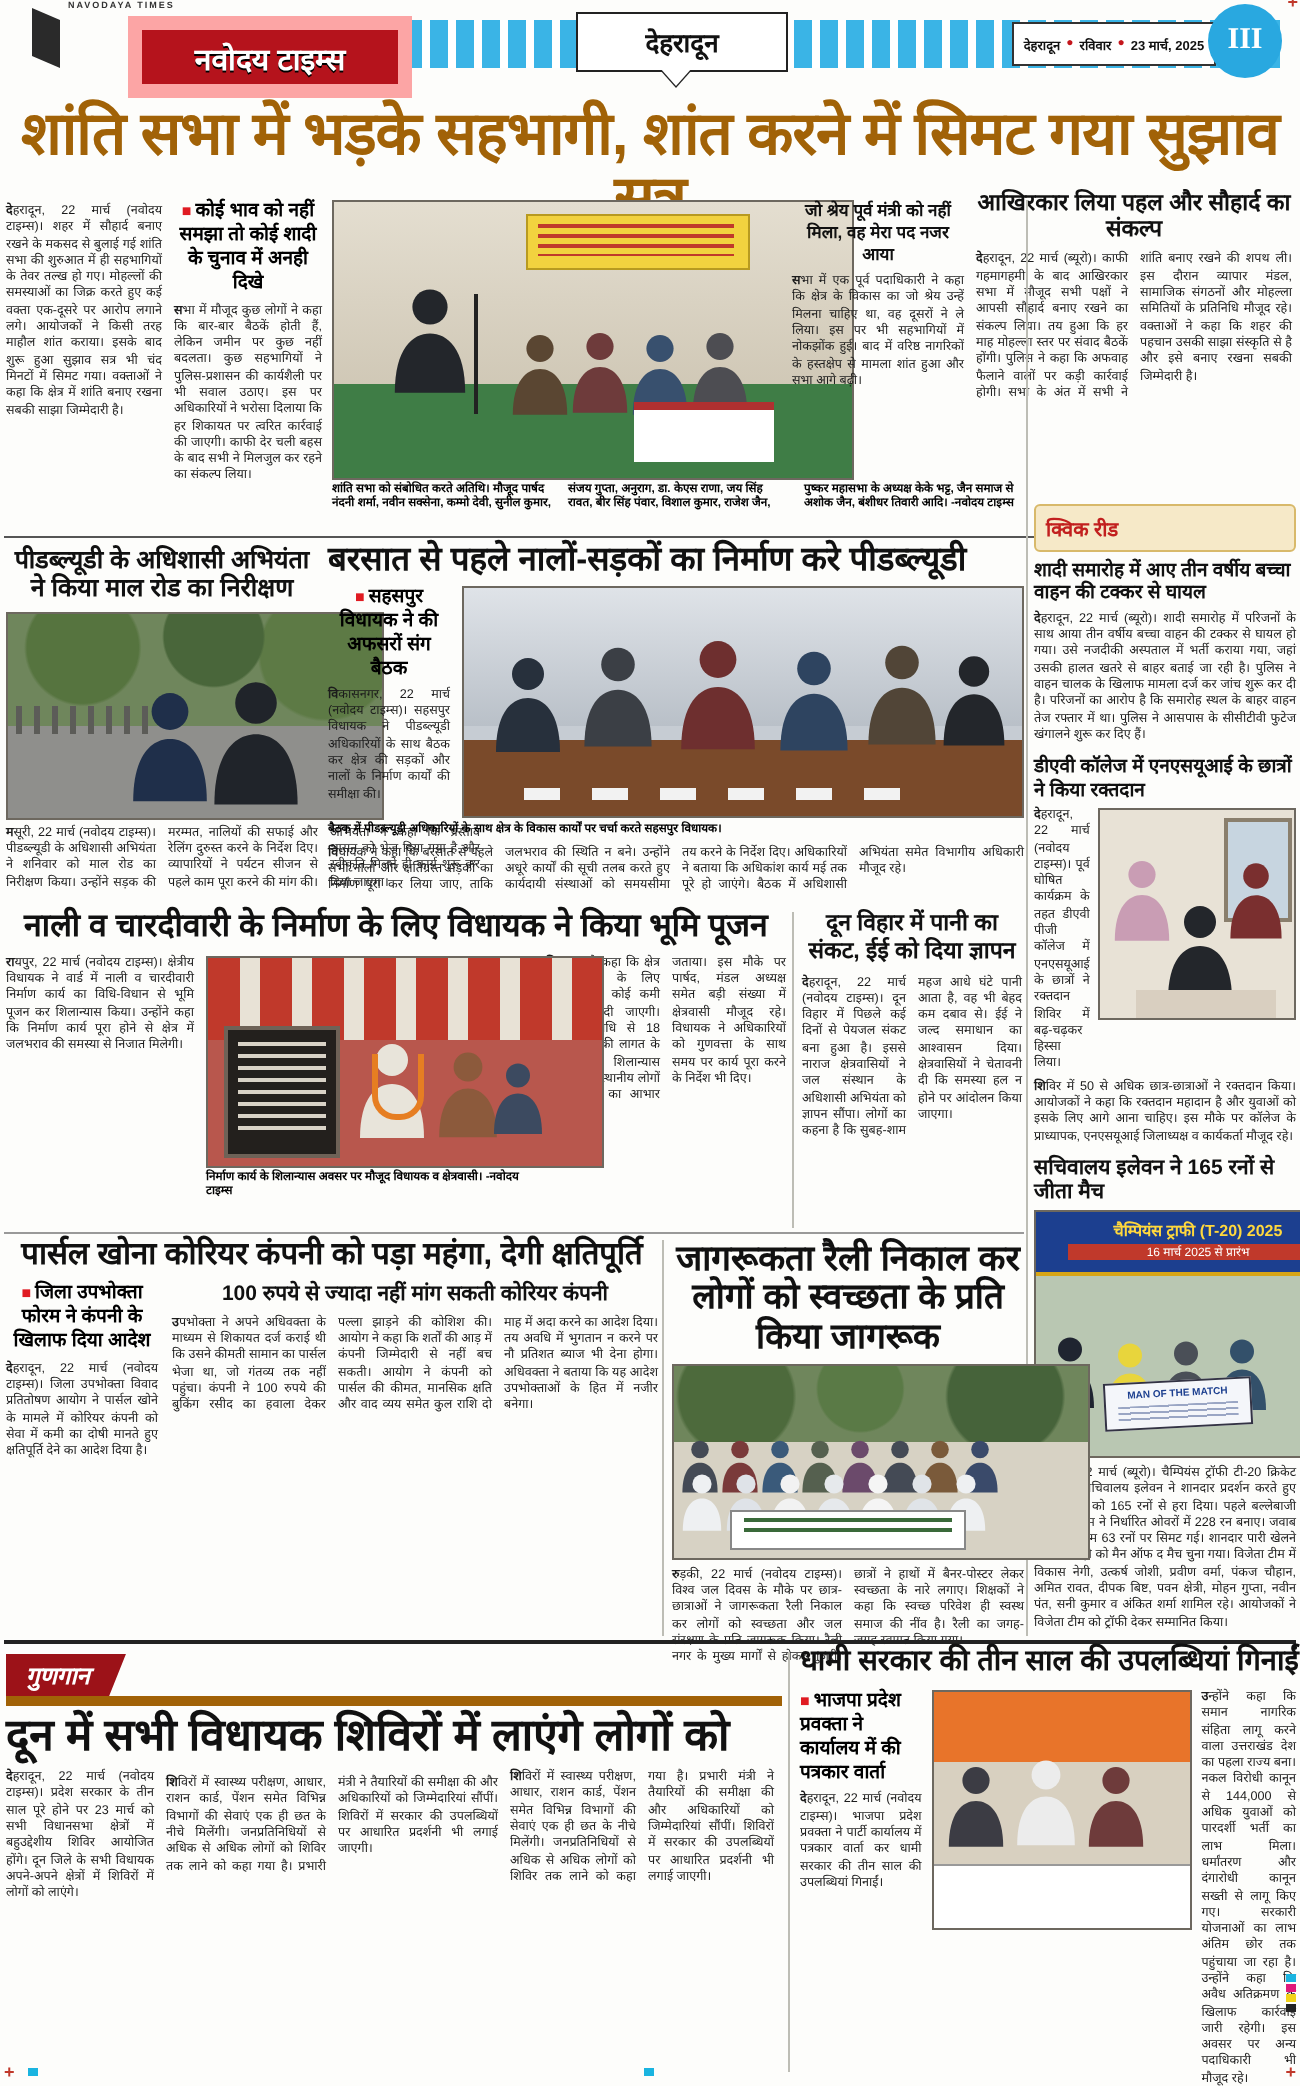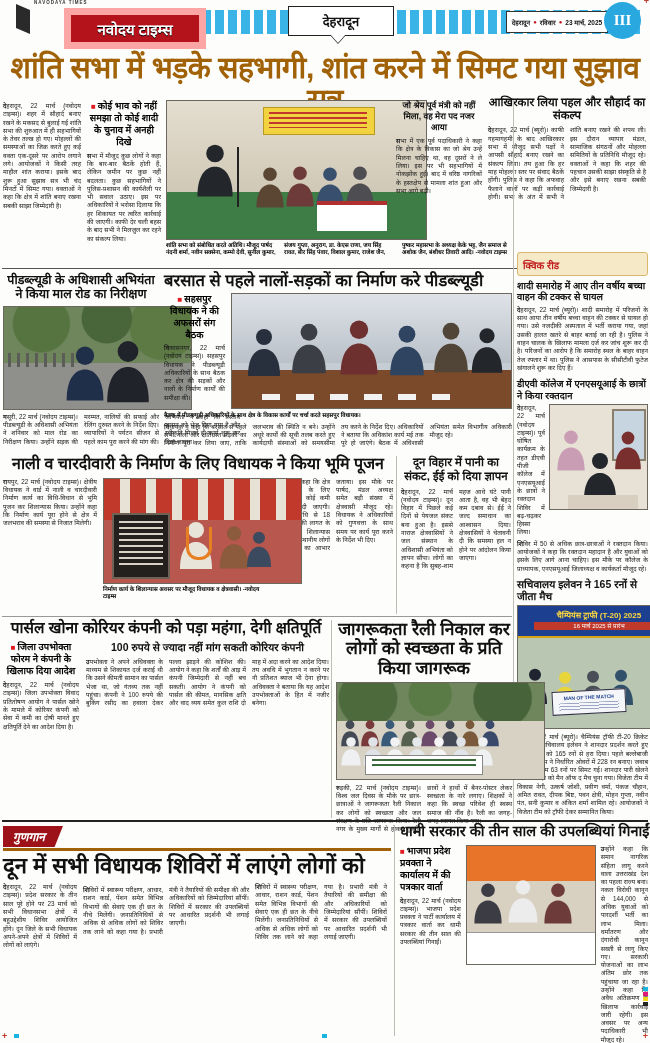--- a/index.html
+++ b/index.html
@@ -293,21 +293,21 @@
     <div class="abs" style="left:28px;bottom:4px;width:116px;height:18px;background:#fff;border:1px solid #888;">
       <div style="margin:3px 6px 0;height:10px;background:repeating-linear-gradient(#3a6a3a 0 2px,transparent 2px 5px);"></div>
     </div>
   </div>
   <div class="body cols2" style="margin-top:4px;height:58px;">रुड़की, 22 मार्च (नवोदय टाइम्स)। विश्व जल दिवस के मौके पर छात्र-छात्राओं ने जागरूकता रैली निकाल कर लोगों को स्वच्छता और जल संरक्षण के प्रति जागरूक किया। रैली नगर के मुख्य मार्गों से होकर गुजरी। छात्रों ने हाथों में बैनर-पोस्टर लेकर स्वच्छता के नारे लगाए। शिक्षकों ने कहा कि स्वच्छ परिवेश ही स्वस्थ समाज की नींव है। रैली का जगह-जगह स्वागत किया गया।</div>
 </div>
 
 <div class="hline" style="left:2px;top:820px;width:646px;height:2px;background:#222;"></div>
 
 <div class="abs" style="left:3px;top:826px;width:388px;height:210px;">
-  <div style="display:flex;align-items:flex-start;border-bottom:3px solid #a16207;height:22px;">
+  <div style="display:flex;align-items:flex-end;border-bottom:5px solid #a16207;height:22px;">
     <div style="background:#9c1218;color:#fff;font-weight:800;font-style:italic;font-size:12px;padding:2px 18px 2px 10px;clip-path:polygon(0 0,100% 0,86% 100%,0 100%);">
       <span>गुणगान</span>
     </div>
   </div>
   <h2 style="font-size:22px;line-height:1.1;margin-top:3px;">दून में सभी विधायक शिविरों में लाएंगे लोगों को</h2>
   <div style="display:flex;gap:6px;margin-top:5px;">
     <div class="body" style="width:74px;">देहरादून, 22 मार्च (नवोदय टाइम्स)। प्रदेश सरकार के तीन साल पूरे होने पर 23 मार्च को सभी विधानसभा क्षेत्रों में बहुउद्देशीय शिविर आयोजित होंगे। दून जिले के सभी विधायक अपने-अपने क्षेत्रों में शिविरों में लोगों को लाएंगे।</div>
     <div style="width:166px;">
       <div class="body cols2" style="margin-top:3px;height:58px;">शिविरों में स्वास्थ्य परीक्षण, आधार, राशन कार्ड, पेंशन समेत विभिन्न विभागों की सेवाएं एक ही छत के नीचे मिलेंगी। जनप्रतिनिधियों से अधिक से अधिक लोगों को शिविर तक लाने को कहा गया है। प्रभारी मंत्री ने तैयारियों की समीक्षा की और अधिकारियों को जिम्मेदारियां सौंपीं। शिविरों में सरकार की उपलब्धियों पर आधारित प्रदर्शनी भी लगाई जाएगी।</div>
     </div>

